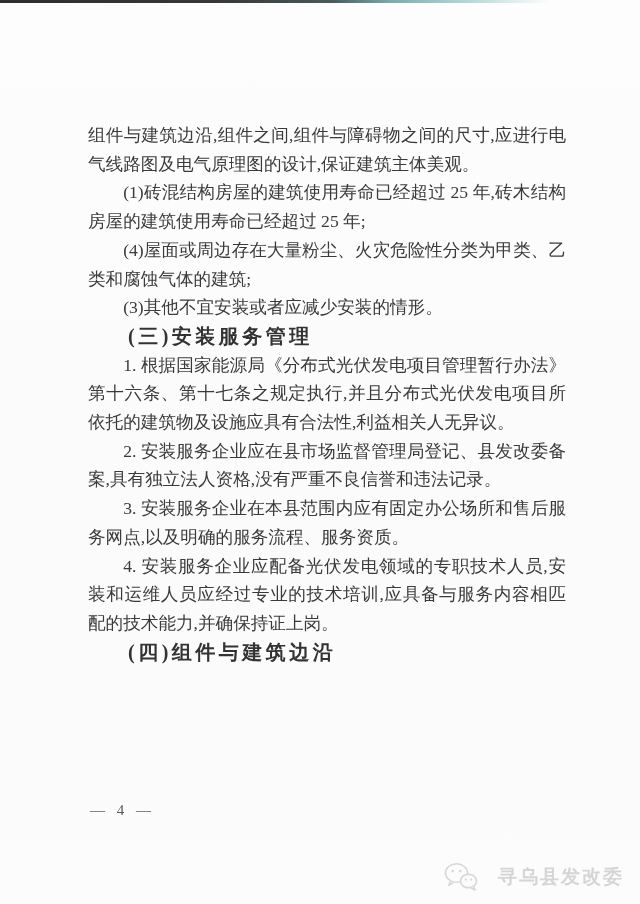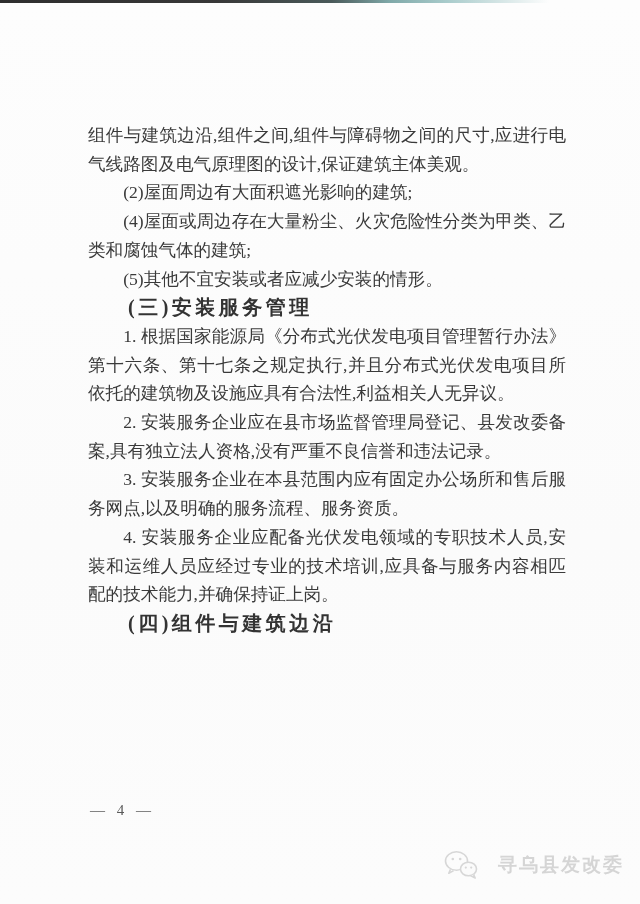--- a/index.html
+++ b/index.html
@@ -57,21 +57,21 @@
     left: 90px;
     top: 802px;
     font-family: "Liberation Serif", "DejaVu Serif", serif;
     font-size: 15px;
     letter-spacing: 4px;
     color: #5a5a5a;
   }
   .footer-watermark {
     position: absolute;
     right: 16px;
-    bottom: 24px;
+    bottom: 12px;
     display: flex;
     align-items: center;
     gap: 20px;
     color: #d5d5d5;
     font-family: "Liberation Sans", "DejaVu Sans", sans-serif;
     font-size: 19px;
     font-weight: bold;
     letter-spacing: 2px;
     justify-content: center;
   }
@@ -83,23 +83,23 @@
 </style>
 </head>
 <body>
 
 <div class="page">
 
   <div class="scan-artifact-top"></div>
 
   <main class="content">
     <p class="no-indent">组件与建筑边沿,组件之间,组件与障碍物之间的尺寸,应进行电气线路图及电气原理图的设计,保证建筑主体美观。</p>
-    <p>(2)屋面周边有大面积遮光影响的建筑;</p>
+    <p>(1)砖混结构房屋的建筑使用寿命已经超过 25 年,砖木结构房屋的建筑使用寿命已经超过 25 年;</p>
     <p>(4)屋面或周边存在大量粉尘、火灾危险性分类为甲类、乙类和腐蚀气体的建筑;</p>
-    <p>(5)其他不宜安装或者应减少安装的情形。</p>
+    <p>(3)其他不宜安装或者应减少安装的情形。</p>
     <p class="section-heading">(三)安装服务管理</p>
     <p>1. 根据国家能源局《分布式光伏发电项目管理暂行办法》第十六条、第十七条之规定执行,并且分布式光伏发电项目所依托的建筑物及设施应具有合法性,利益相关人无异议。</p>
     <p>2. 安装服务企业应在县市场监督管理局登记、县发改委备案,具有独立法人资格,没有严重不良信誉和违法记录。</p>
     <p>3. 安装服务企业在本县范围内应有固定办公场所和售后服务网点,以及明确的服务流程、服务资质。</p>
     <p>4. 安装服务企业应配备光伏发电领域的专职技术人员,安装和运维人员应经过专业的技术培训,应具备与服务内容相匹配的技术能力,并确保持证上岗。</p>
     <p class="section-heading">(四)组件与建筑边沿</p>
   </main>
 
   <div class="page-number">— 4 —</div>
 

